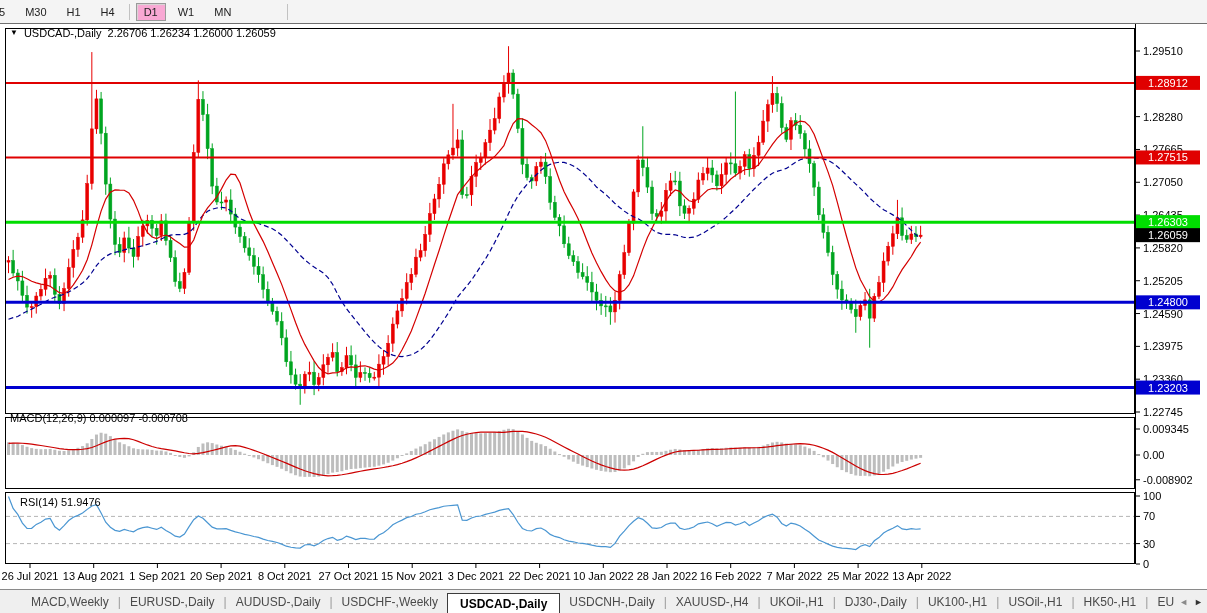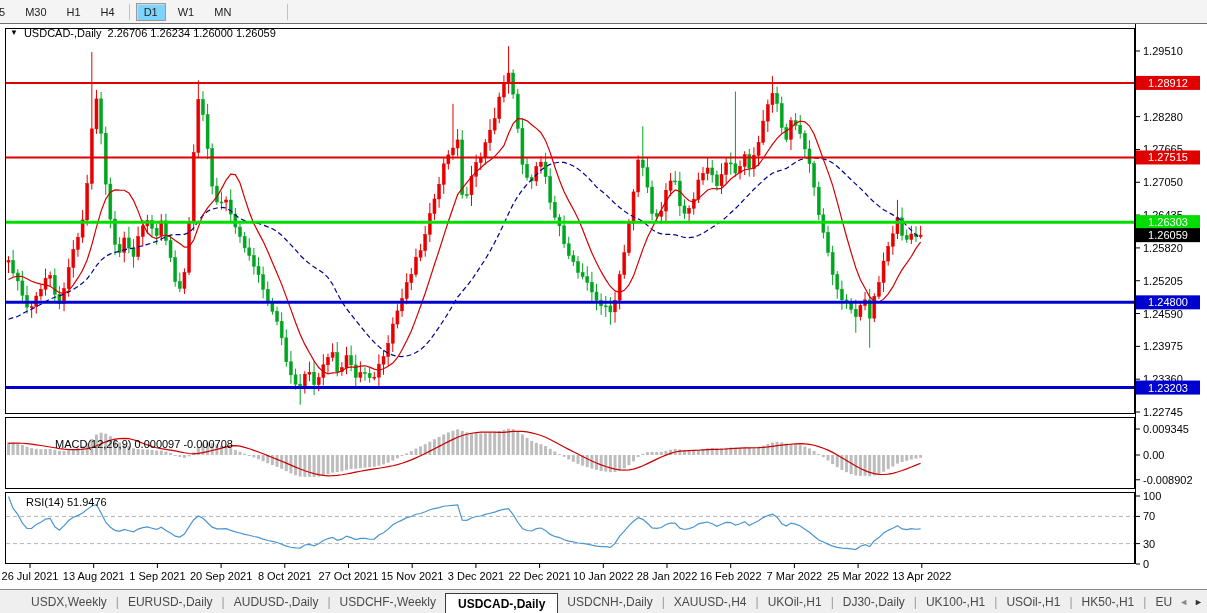--- a/index.html
+++ b/index.html
@@ -3,21 +3,21 @@
 <meta charset="utf-8">
 <style>
   html,body{margin:0;padding:0;background:#fff;}
   #app{position:relative;width:1207px;height:613px;font-family:"Liberation Sans",sans-serif;
        background:#fff;overflow:hidden;user-select:none;}
   
   #toolbar{position:absolute;left:0;top:0;width:1207px;height:23px;background:#f4f4f4;
            border-bottom:1px solid #6f6f6f;display:flex;align-items:center;z-index:5;}
   .tfbtn{font-size:11px;color:#222;padding:2px 7px;margin:0 2px;border:1px solid transparent;cursor:default;}
   .tfbtn.partial{padding-left:0;margin-left:-2px;}
-  .tfbtn.active{background:#7dd3fc;border:1px solid #9a9a9a;box-shadow:inset 1px 1px 1px #d7d7d7;}
+  .tfbtn.active{background:#f9a8d4;border:1px solid #9a9a9a;box-shadow:inset 1px 1px 1px #d7d7d7;}
   .tfsep{width:1px;height:16px;background:#c2c2c2;margin:0 4px;}
   
   .ovl{position:absolute;z-index:4;font-size:11px;color:#000;white-space:nowrap;}
   #chart-title{left:10px;top:27px;display:flex;align-items:center;gap:6px;}
   #chart-title .tri{font-size:8px;color:#000;line-height:1;cursor:pointer;}
   
   #tabbar{position:absolute;left:0;top:589px;width:1207px;height:24px;background:#efefef;
           border-top:1px solid #8a8a8a;display:flex;align-items:center;z-index:5;overflow:hidden;}
   .tab{font-size:12px;color:#4a4a4a;padding:3px 9px;white-space:nowrap;cursor:default;}
   .tab.active{background:#fff;border:1px solid #3c3c3c;border-bottom:none;color:#000;
@@ -754,25 +754,25 @@
           <text x="921.8000000000001" y="580" text-anchor="middle">13 Apr 2022</text>
         </g>
       </svg></div>
 
   <div id="chart-title" class="ovl">
     <span class="tri">▼</span>
     <span>USDCAD-,Daily</span>
     <span>2.26706 1.26234 1.26000 1.26059</span>
   </div>
 
-  <div class="ovl" style="left:10px;top:438px;margin-left:45px;">MACD(12,26,9) 0.000097 -0.000708</div>
-  <div class="ovl" style="left:26px;top:496px;">RSI(14) 51.9476</div>
+  <div class="ovl" style="left:10px;top:412px;">MACD(12,26,9) 0.000097 -0.000708</div>
+  <div class="ovl" style="left:20px;top:496px;">RSI(14) 51.9476</div>
 
   <div id="tabbar">
-    <span class="tab" style="margin-left:22px">USDX,Weekly</span>
+    <span class="tab" style="margin-left:22px">MACD,Weekly</span>
     <span class="tabsep">|</span>
     <span class="tab">EURUSD-,Daily</span>
     <span class="tabsep">|</span>
     <span class="tab">AUDUSD-,Daily</span>
     <span class="tabsep">|</span>
     <span class="tab">USDCHF-,Weekly</span>
     <span class="tab active">USDCAD-,Daily</span>
     <span class="tab">USDCNH-,Daily</span>
     <span class="tabsep">|</span>
     <span class="tab">XAUUSD-,H4</span>

